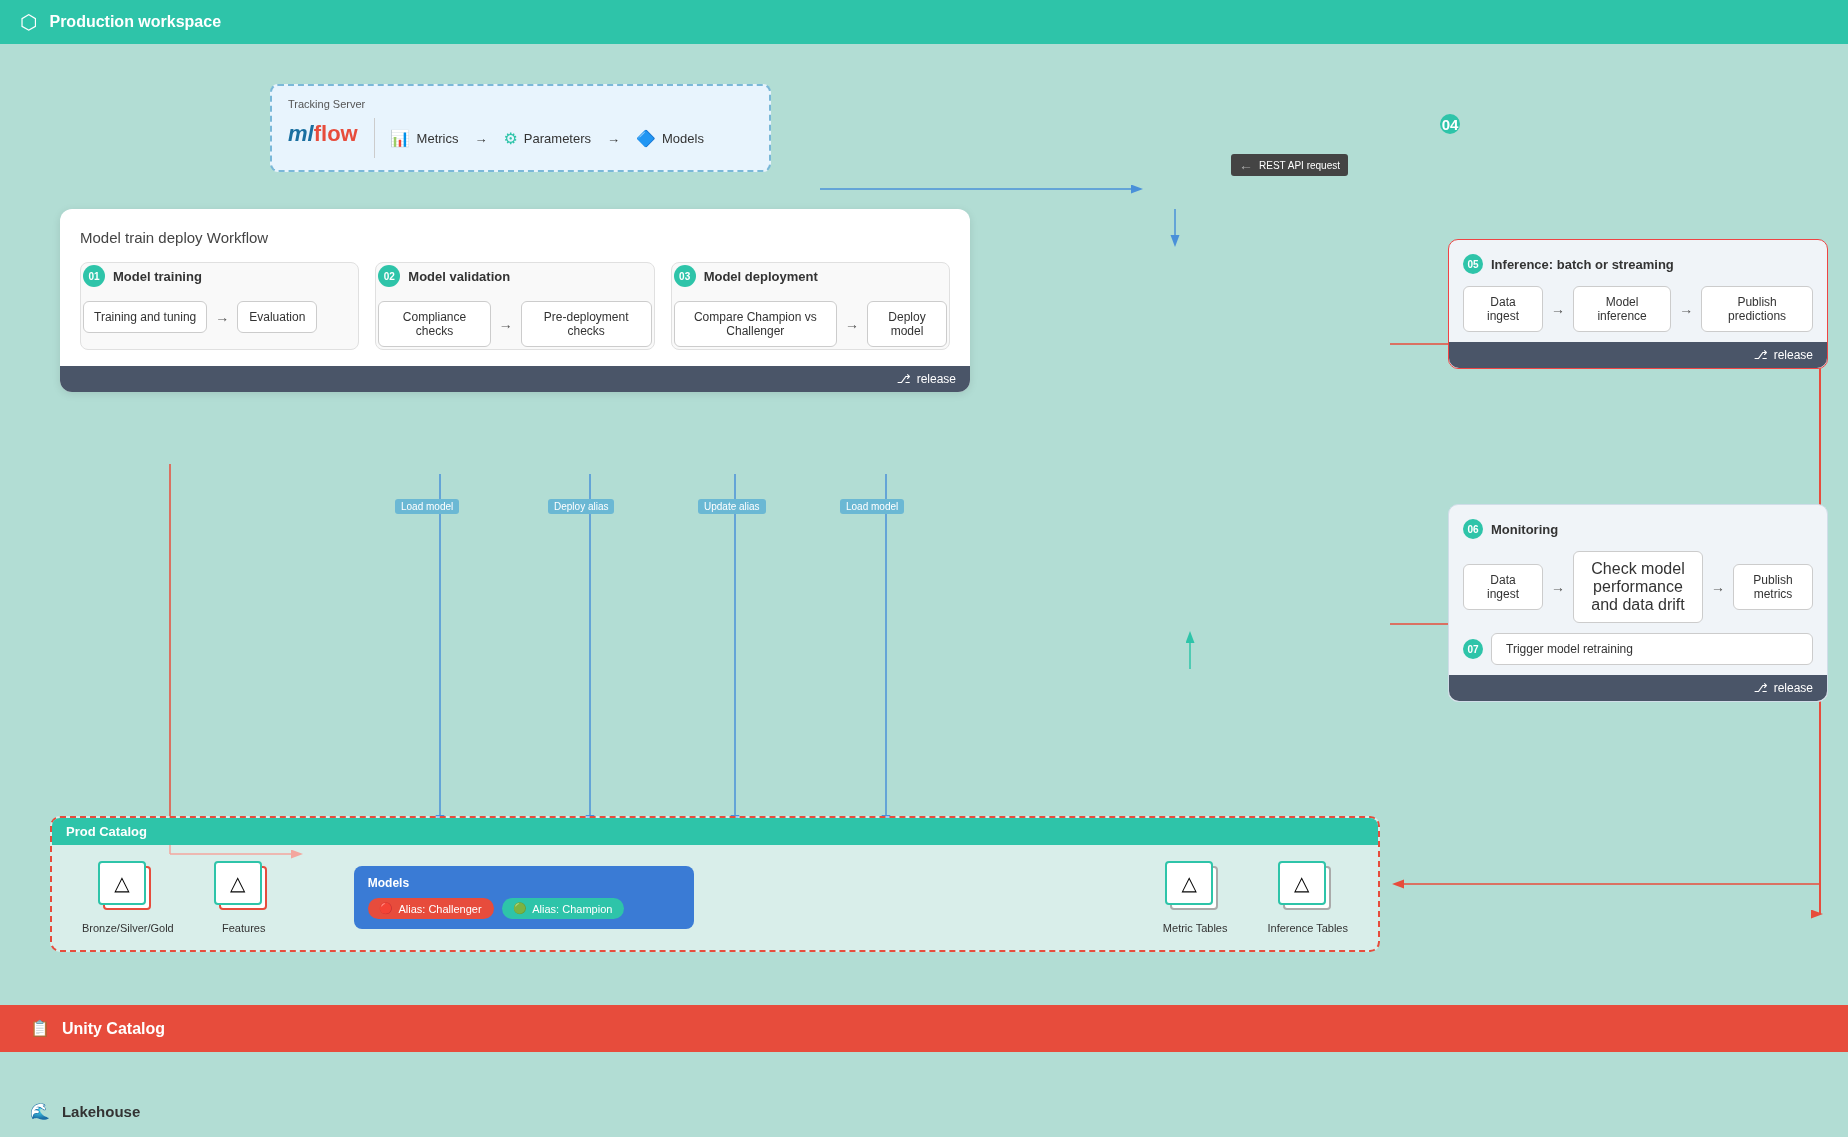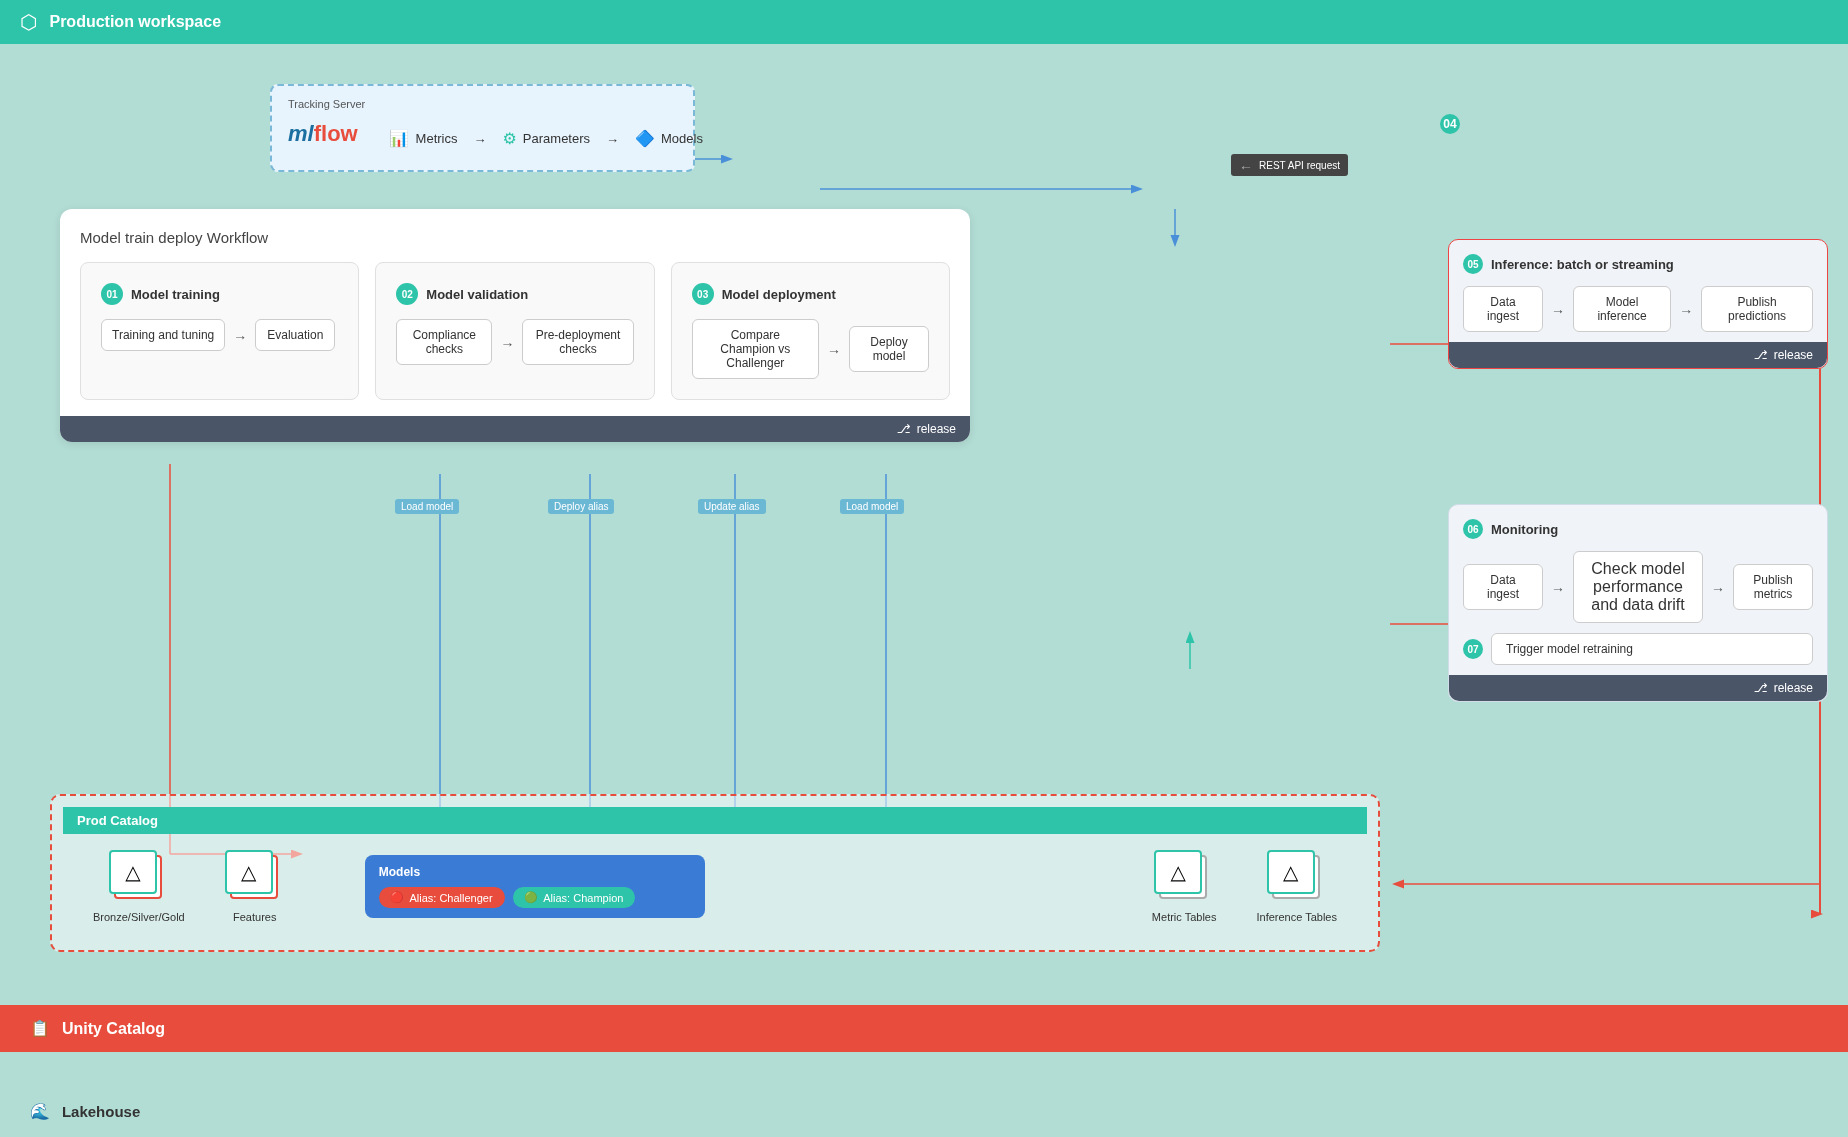--- a/index.html
+++ b/index.html
@@ -39,21 +39,21 @@
       width: 1848px;
       height: 1093px;
       background: #b2ddd4;
     }
 
     
     .mlflow-box {
       position: absolute;
       top: 40px;
       left: 270px;
-      width: 425px;
+      width: 501px;
       background: #e8f4fd;
       border: 2px dashed #7ab8d8;
       border-radius: 8px;
       padding: 12px 16px;
     }
     .mlflow-logo {
       font-size: 22px;
       font-weight: bold;
       color: #1a6fa0;
       margin-bottom: 8px;
@@ -108,21 +108,21 @@
       margin-bottom: 16px;
     }
     .workflow-sections {
       display: flex;
       gap: 16px;
     }
     .workflow-section {
       flex: 1;
       border: 1px solid #e0e0e0;
       border-radius: 8px;
-      padding: 20px;
+      padding: 2px;
       background: #f9f9f9;
     }
     .section-header {
       display: flex;
       align-items: center;
       gap: 8px;
       margin-bottom: 14px;
     }
     .section-num {
       background: #2ec4a9;
@@ -196,21 +196,21 @@
 
     
     .prod-catalog {
       position: absolute;
       bottom: 185px;
       left: 50px;
       width: 1330px;
       border: 2px dashed #e74c3c;
       border-radius: 10px;
       background: rgba(255,255,255,0.5);
-      padding: 11px;
+      padding: 0;
       overflow: hidden;
     }
     .prod-catalog-header {
       background: #2ec4a9;
       color: white;
       font-size: 13px;
       padding: 6px 14px;
       font-weight: 600;
     }
     .prod-catalog-content {
@@ -471,21 +471,21 @@
     </div>
   </div>
 
   <div class="conn-label" style="top:455px; left:395px;">Load model</div>
   <div class="conn-label" style="top:455px; left:548px;">Deploy alias</div>
   <div class="conn-label" style="top:455px; left:698px;">Update alias</div>
   <div class="conn-label" style="top:455px; left:840px;">Load model</div>
 
   <div style="position:absolute; top:70px; right:388px;">
     <div style="display:flex; align-items:center; gap:6px; margin-bottom:4px;">
-      <div style="background:#2ec4a9; color:white; border-radius:50%; width:20px; height:20px; display:flex; align-items:center; justify-content:center; font-size:12px; font-weight:bold;">04</div>
+      <div style="background:#2ec4a9; color:white; border-radius:50%; width:20px; height:20px; display:flex; align-items:center; justify-content:center; font-size:15px; font-weight:bold;">04</div>
     </div>
   </div>
 
   <div style="position:absolute; top:110px; right:500px; background:#444; color:white; font-size:10px; padding:3px 8px; border-radius:3px; display:flex; align-items:center; gap:6px;">
     <span style="font-size:14px; color:#aaa;">←</span>
     <span>REST API request</span>
   </div>
 
   <div style="position:absolute; top:195px; right:20px; width:380px;">
     <div style="background:#f0f4f8; border-radius:10px; padding:14px; border:1px solid #ef4444;">

